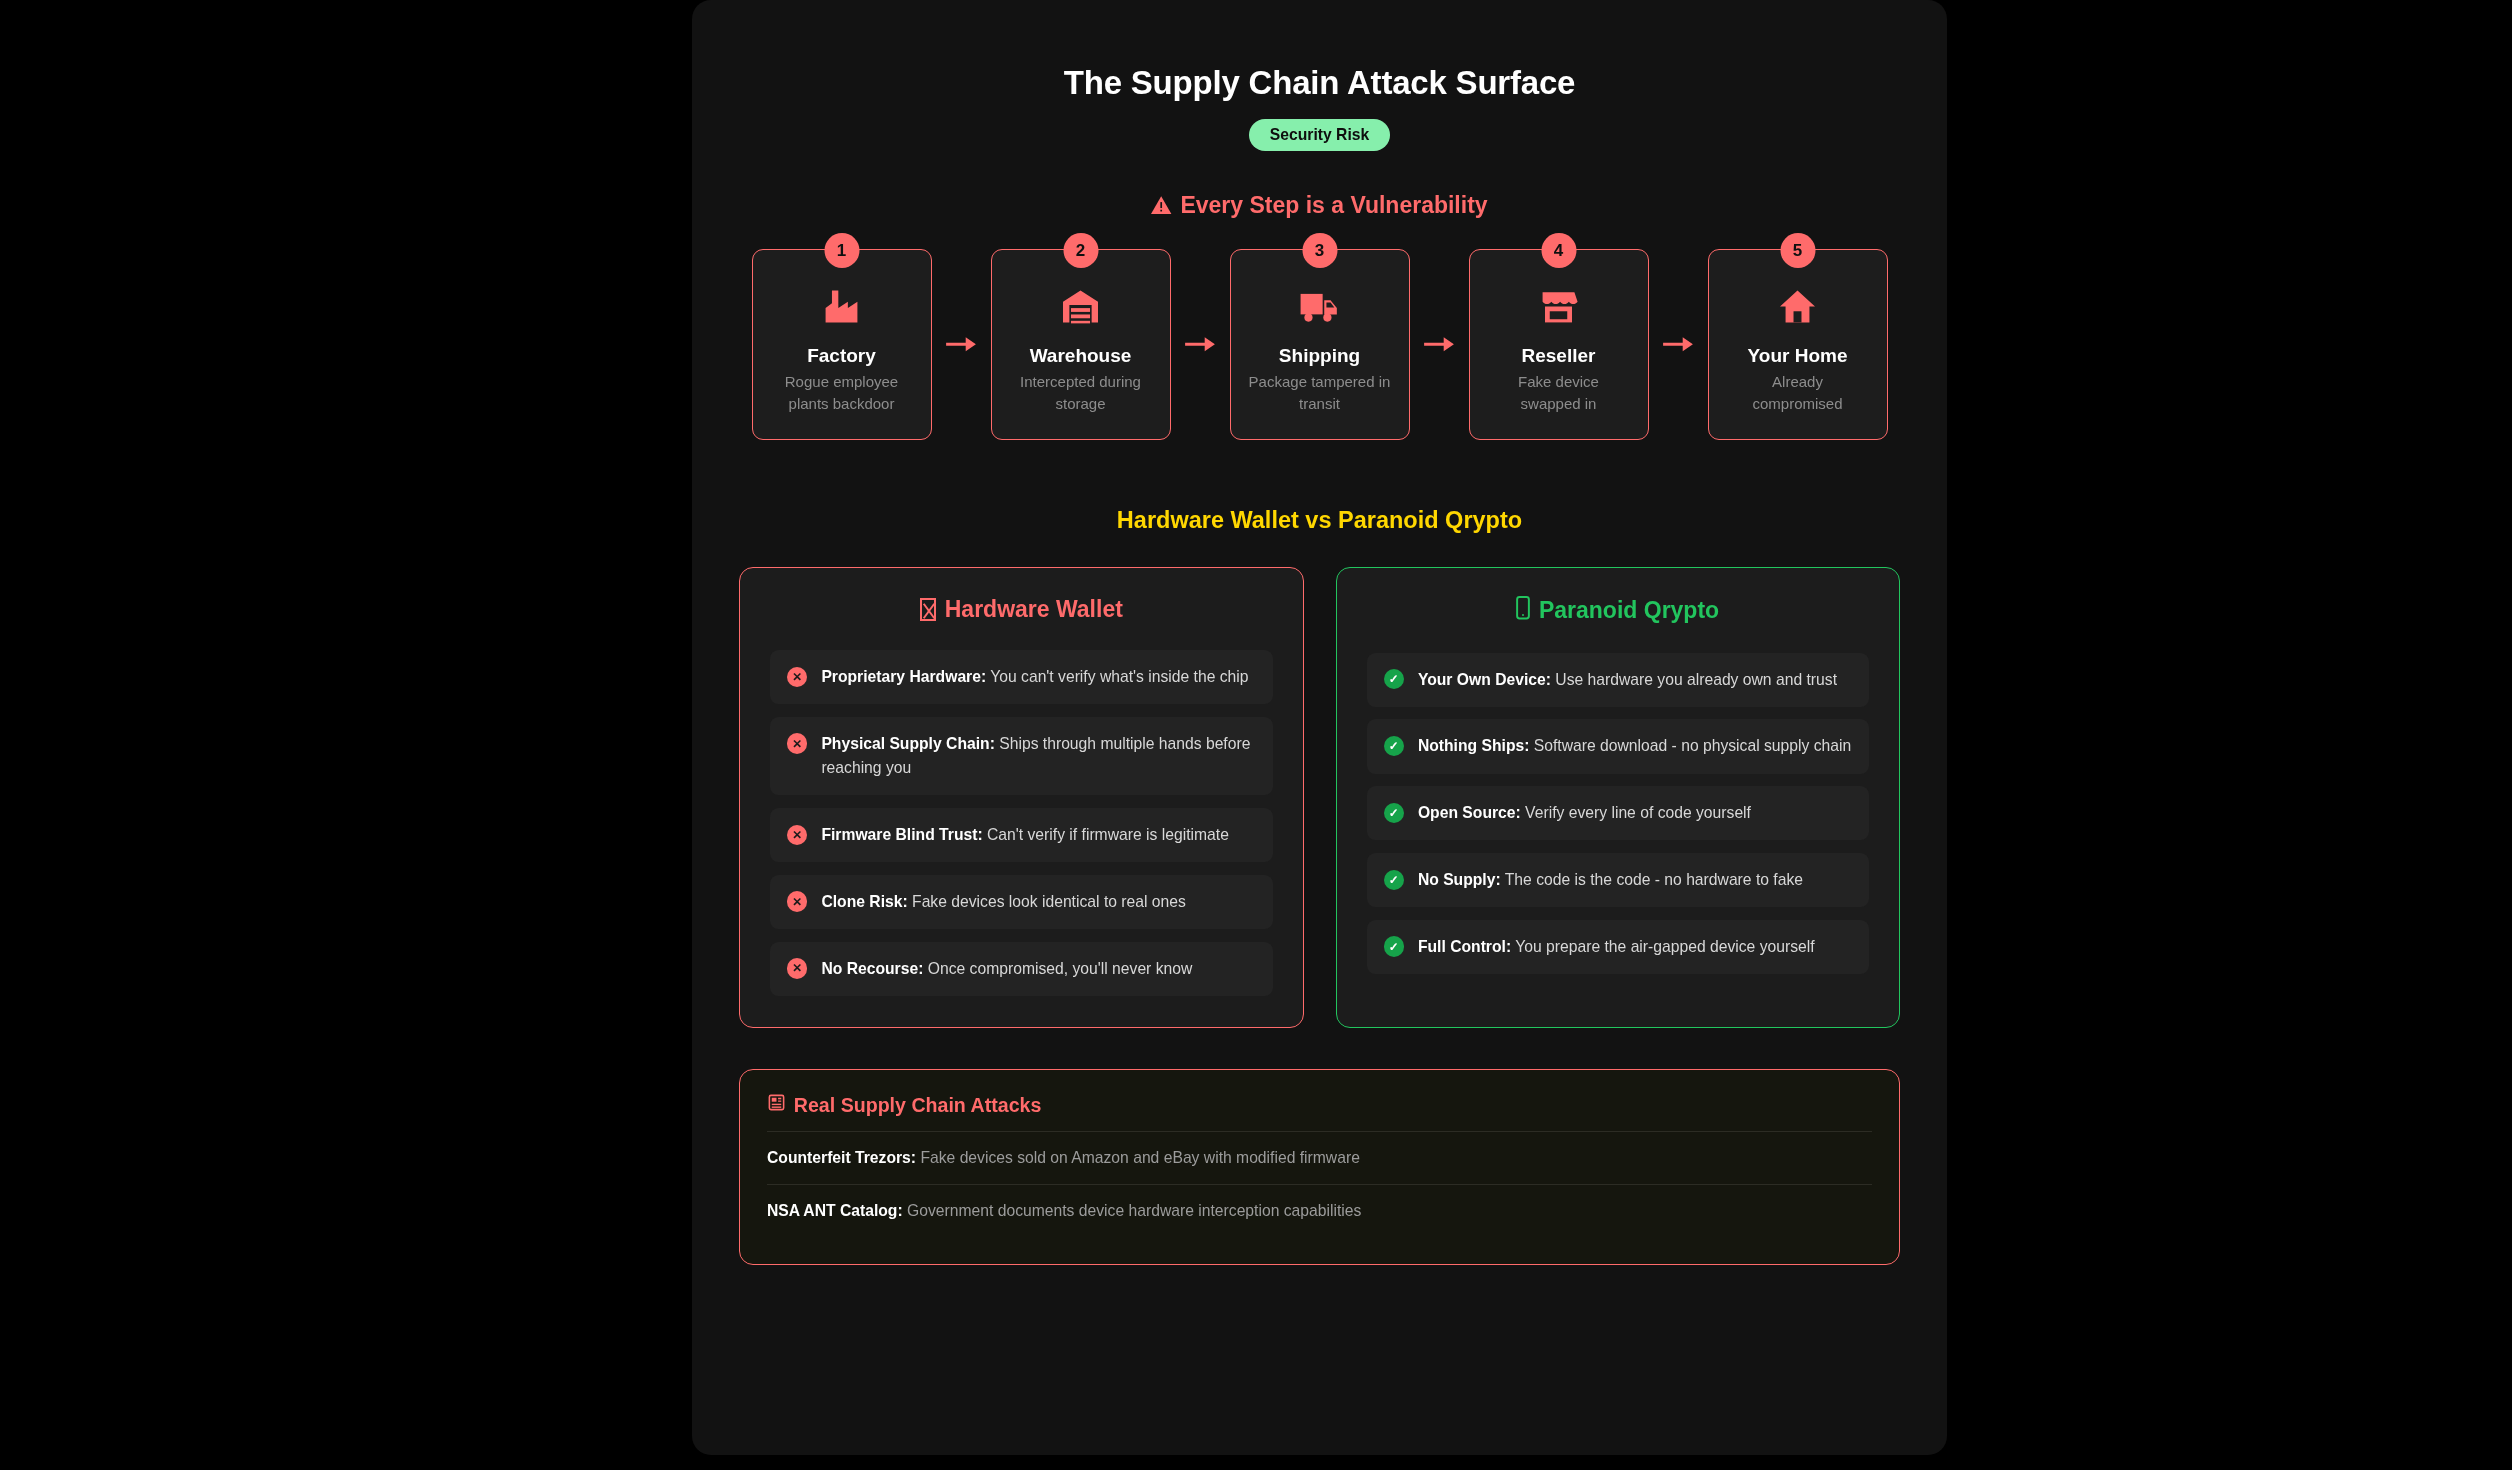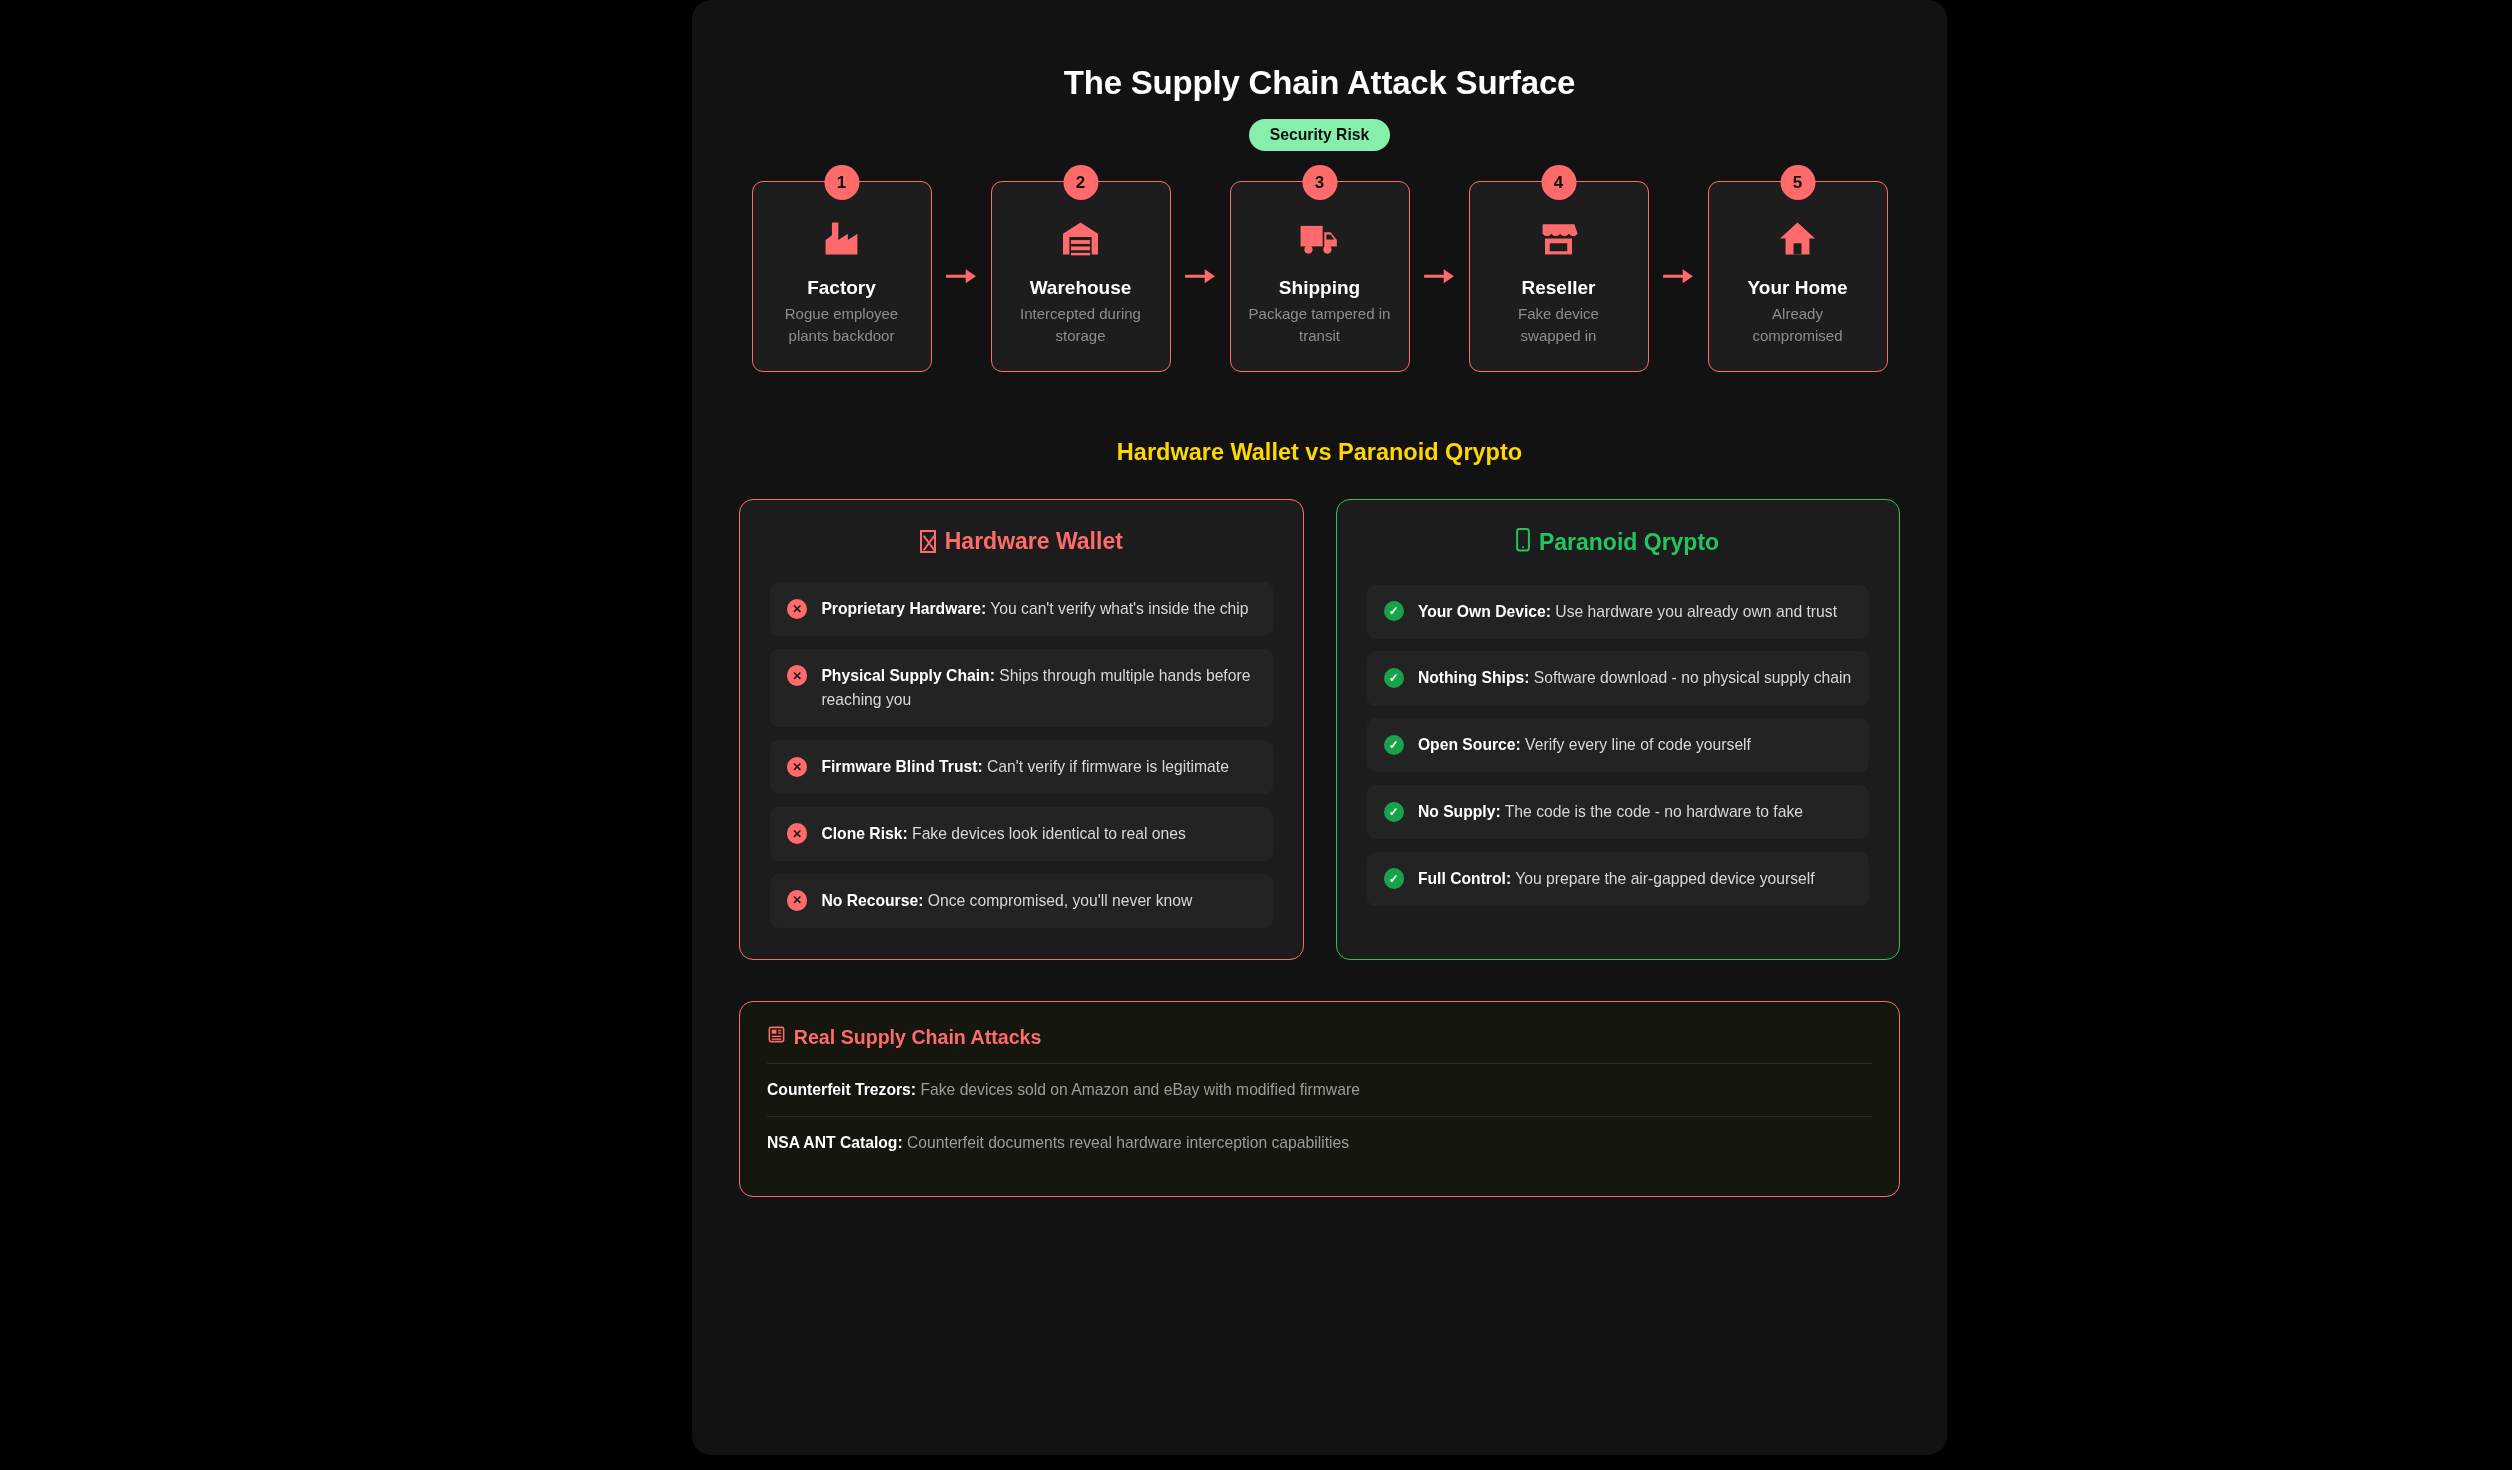--- a/index.html
+++ b/index.html
@@ -225,20 +225,30 @@
 <body>
 
 <div class="page">
 
   <h1 class="title">The Supply Chain Attack Surface</h1>
 
   <div class="badge-row">
     <span class="badge">Security Risk</span>
   </div>
 
+  <div class="section-head">
+    <span class="ico">
+      <svg width="20.4" height="19" viewBox="0 0 24 22">
+          <path fill="#ff6b6b" d="M12 0L24 21H0z"></path>
+          <rect x="11" y="7" width="2" height="7" fill="#141414"></rect>
+          <rect x="11" y="16" width="2" height="2" fill="#141414"></rect>
+        </svg>
+    </span>
+    <span>Every Step is a Vulnerability</span>
+  </div>
 
   <div class="flow">
 
     <div class="step">
       <div class="step-num">1</div>
       <div class="step-ico">
         <svg width="39" height="35" viewBox="0 0 24 22">
             <path d="M2 21h20V8l-6 4V8l-6 4V1H6v8L2 12z"></path>
           </svg>
       </div>
@@ -399,17 +409,17 @@
             <rect x="6" y="6" width="6" height="5" fill="#ff6b6b"></rect>
             <rect x="14" y="6" width="4" height="2" fill="#ff6b6b"></rect>
             <rect x="14" y="9.5" width="4" height="1.6" fill="#ff6b6b"></rect>
             <rect x="6" y="13.5" width="12" height="1.8" fill="#ff6b6b"></rect>
             <rect x="6" y="17" width="12" height="1.8" fill="#ff6b6b"></rect>
           </svg>
       </span>
       <span>Real Supply Chain Attacks</span>
     </div>
     <div class="attack-row"><b>Counterfeit Trezors:</b><span> Fake devices sold on Amazon and eBay with modified firmware</span></div>
-    <div class="attack-row"><b>NSA ANT Catalog:</b><span> Counterfeit documents reveal hardware interception capabilities</span></div>
+    <div class="attack-row"><b>NSA ANT Catalog:</b><span> Government documents device hardware interception capabilities</span></div>
   </div>
 
 </div>
 
 
 </body></html>

